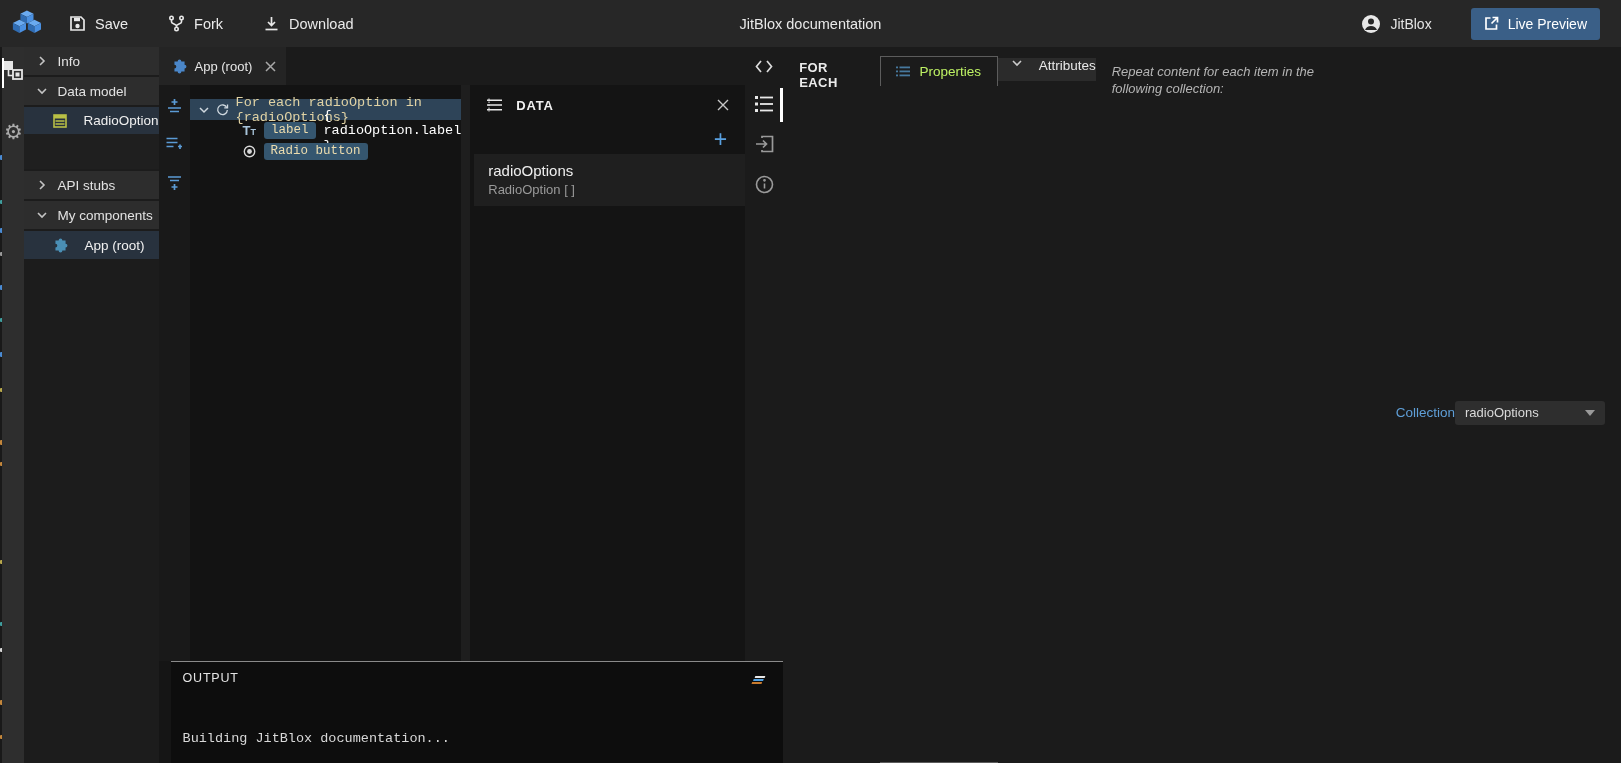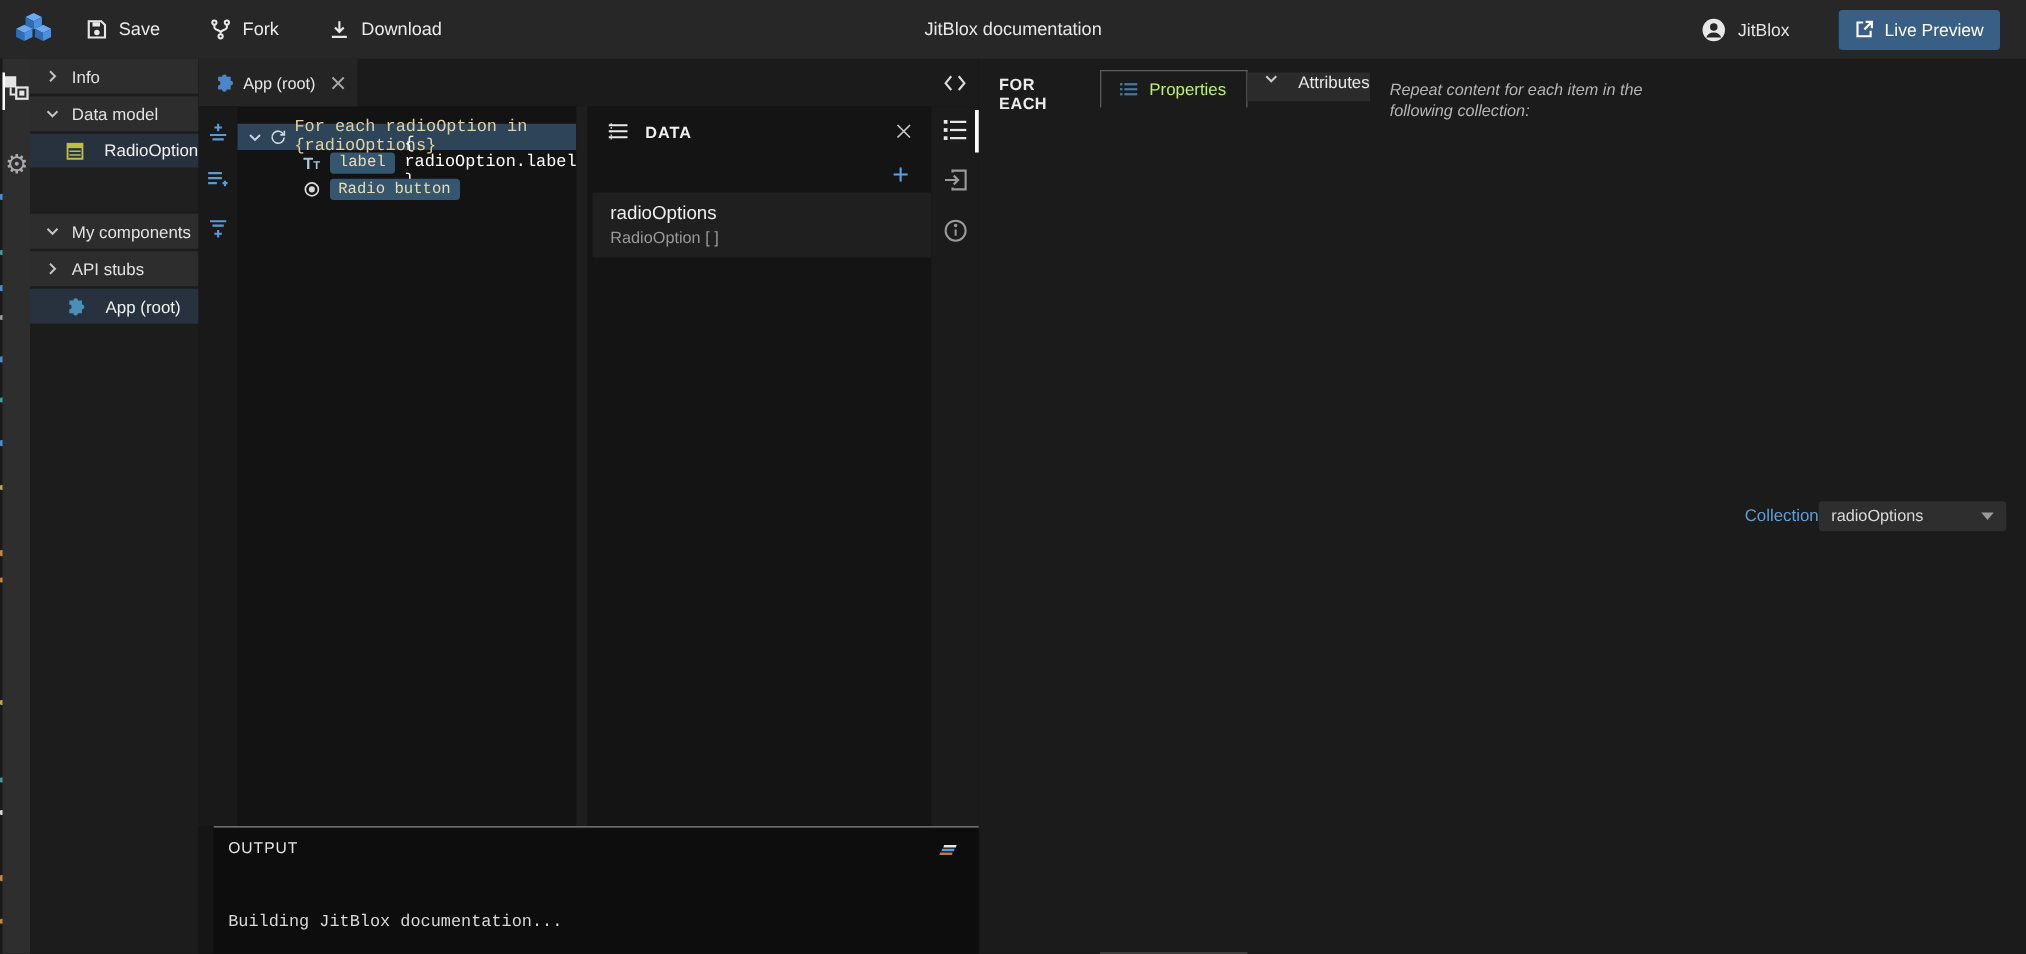--- a/index.html
+++ b/index.html
@@ -234,33 +234,33 @@
           </svg>
         </span>
         <span>RadioOption</span>
       </div>
       <div class="pad"></div>
     </div>
 
     <div class="exp-row">
       <span>
         <svg width="10" height="10" viewBox="0 0 10 10" fill="none" stroke="#c4c4c4" stroke-width="1.6">
+            <path d="M3 1l4 4-4 4"></path>
+          </svg>
+      </span>
+      <span>API stubs</span>
+    </div>
+
+    <div class="exp-row">
+      <span>
+        <svg width="10" height="10" viewBox="0 0 10 10" fill="none" stroke="#c4c4c4" stroke-width="1.6">
             <path d="M1 3l4 4 4-4"></path>
           </svg>
       </span>
       <span>My components</span>
-    </div>
-
-    <div class="exp-row">
-      <span>
-        <svg width="10" height="10" viewBox="0 0 10 10" fill="none" stroke="#c4c4c4" stroke-width="1.6">
-            <path d="M3 1l4 4-4 4"></path>
-          </svg>
-      </span>
-      <span>API stubs</span>
     </div>
 
     <div class="exp-item sel" style="height:28px">
       <span>
         <svg width="15" height="15" viewBox="0 0 16 16">
           <path d="M6 2.6a2 2 0 0 1 4 0h3.4v3.4a2 2 0 0 1 0 4v3.4H10a2 2 0 0 1-4 0H2.6V10a2 2 0 0 0 0-4V2.6H6z" fill="#4a8fb5"></path>
         </svg>
       </span>
       <span>App (root)</span>
     </div>

